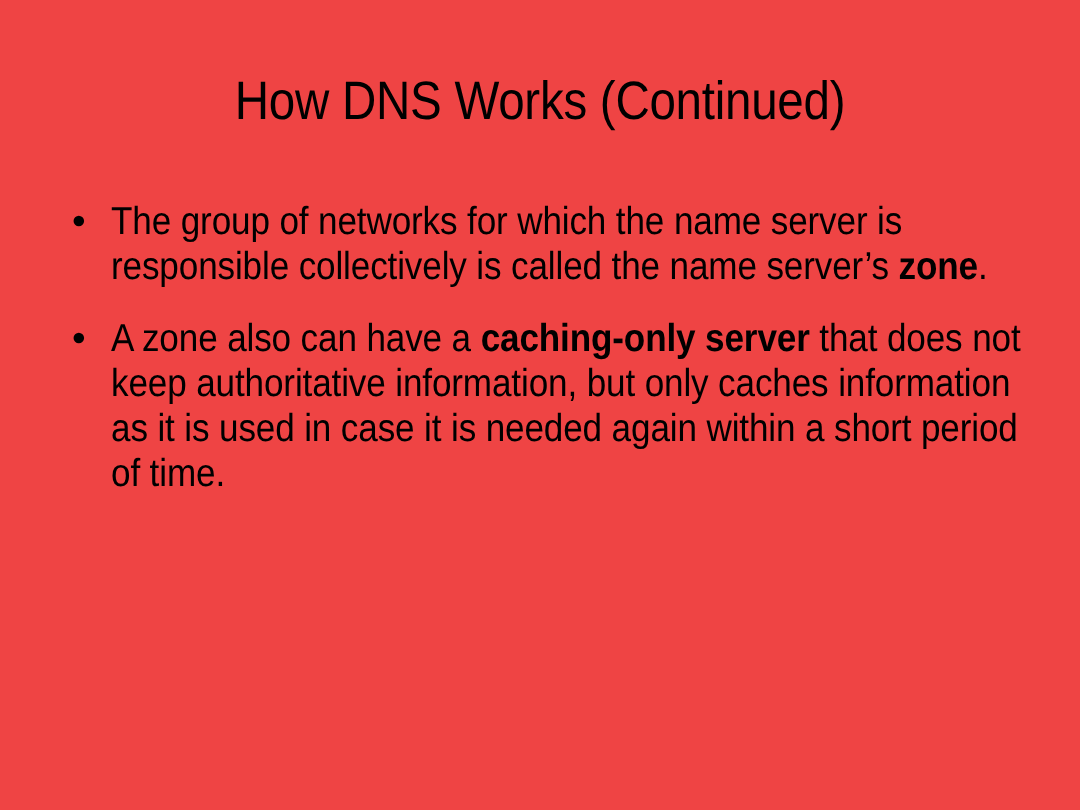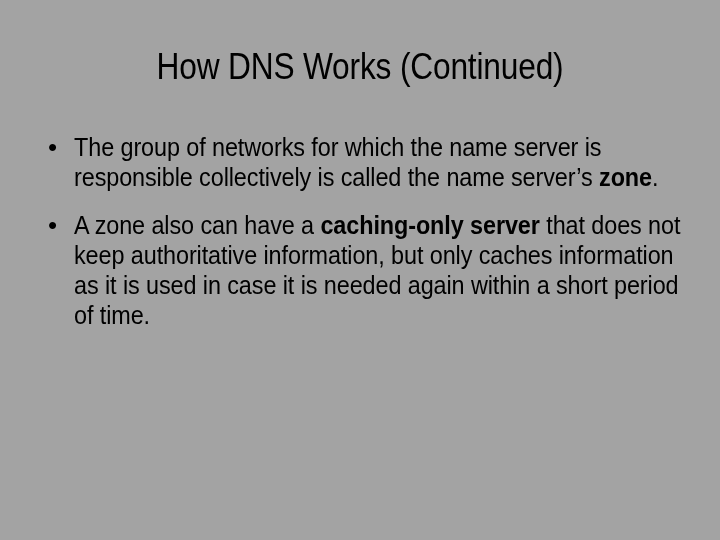--- a/index.html
+++ b/index.html
@@ -12,21 +12,21 @@
     background: #ffffff;
     font-family: "Liberation Sans", "DejaVu Sans", sans-serif;
     color: #000000;
     overflow: hidden;
     position: relative;
   }
 
   .slide {
     position: absolute;
     inset: 0;
-    background: #a3a3a3;
+    background: #ef4444;
   }
 
   
   .slide-title {
     position: absolute;
     left: 40px;
     top: 46px;
     width: 640px;
     text-align: center;
     font-size: 36px;

